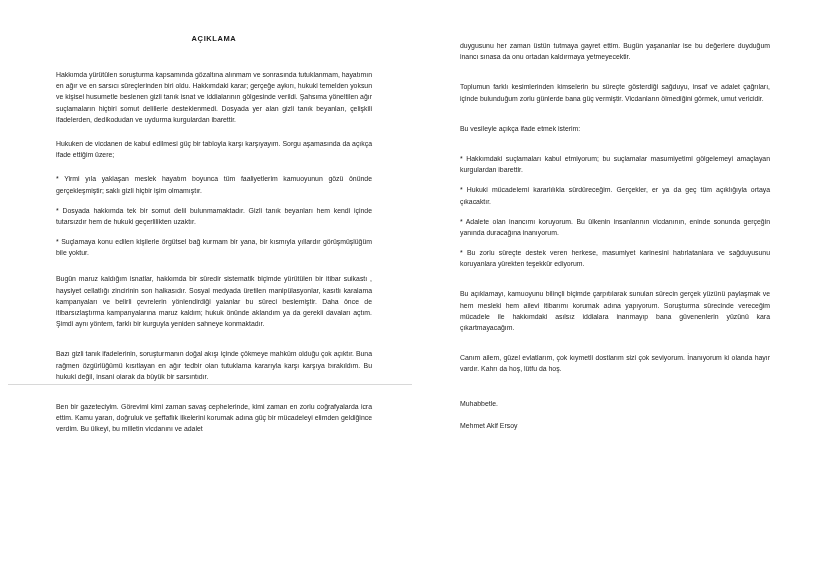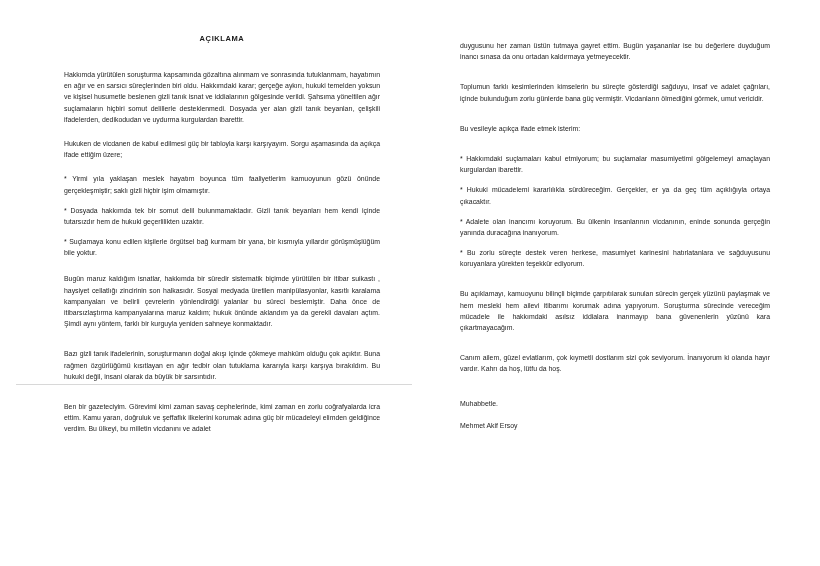--- a/index.html
+++ b/index.html
@@ -21,21 +21,21 @@
     background: #ffffff;
   }
   
   .sheet {
     position: absolute;
     top: 0;
     background: #ffffff;
     box-sizing: border-box;
   }
   .sheet-left {
-    left: 16px;
+    left: 8px;
     width: 409px;
     height: 403px;
     border-right: 1px solid #cfcfcf;
   }
   .sheet-right {
     left: 412px;
     width: 408px;
     height: 566px;
   }
   .sheet-left .content {

